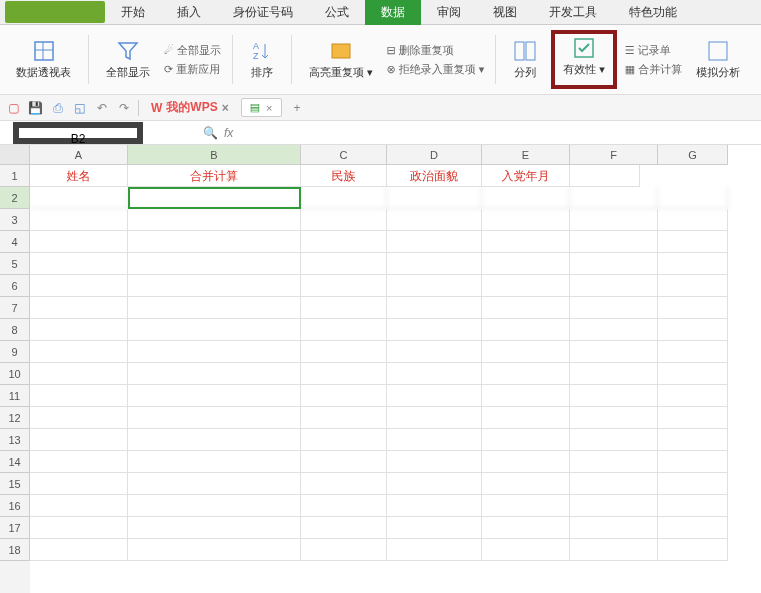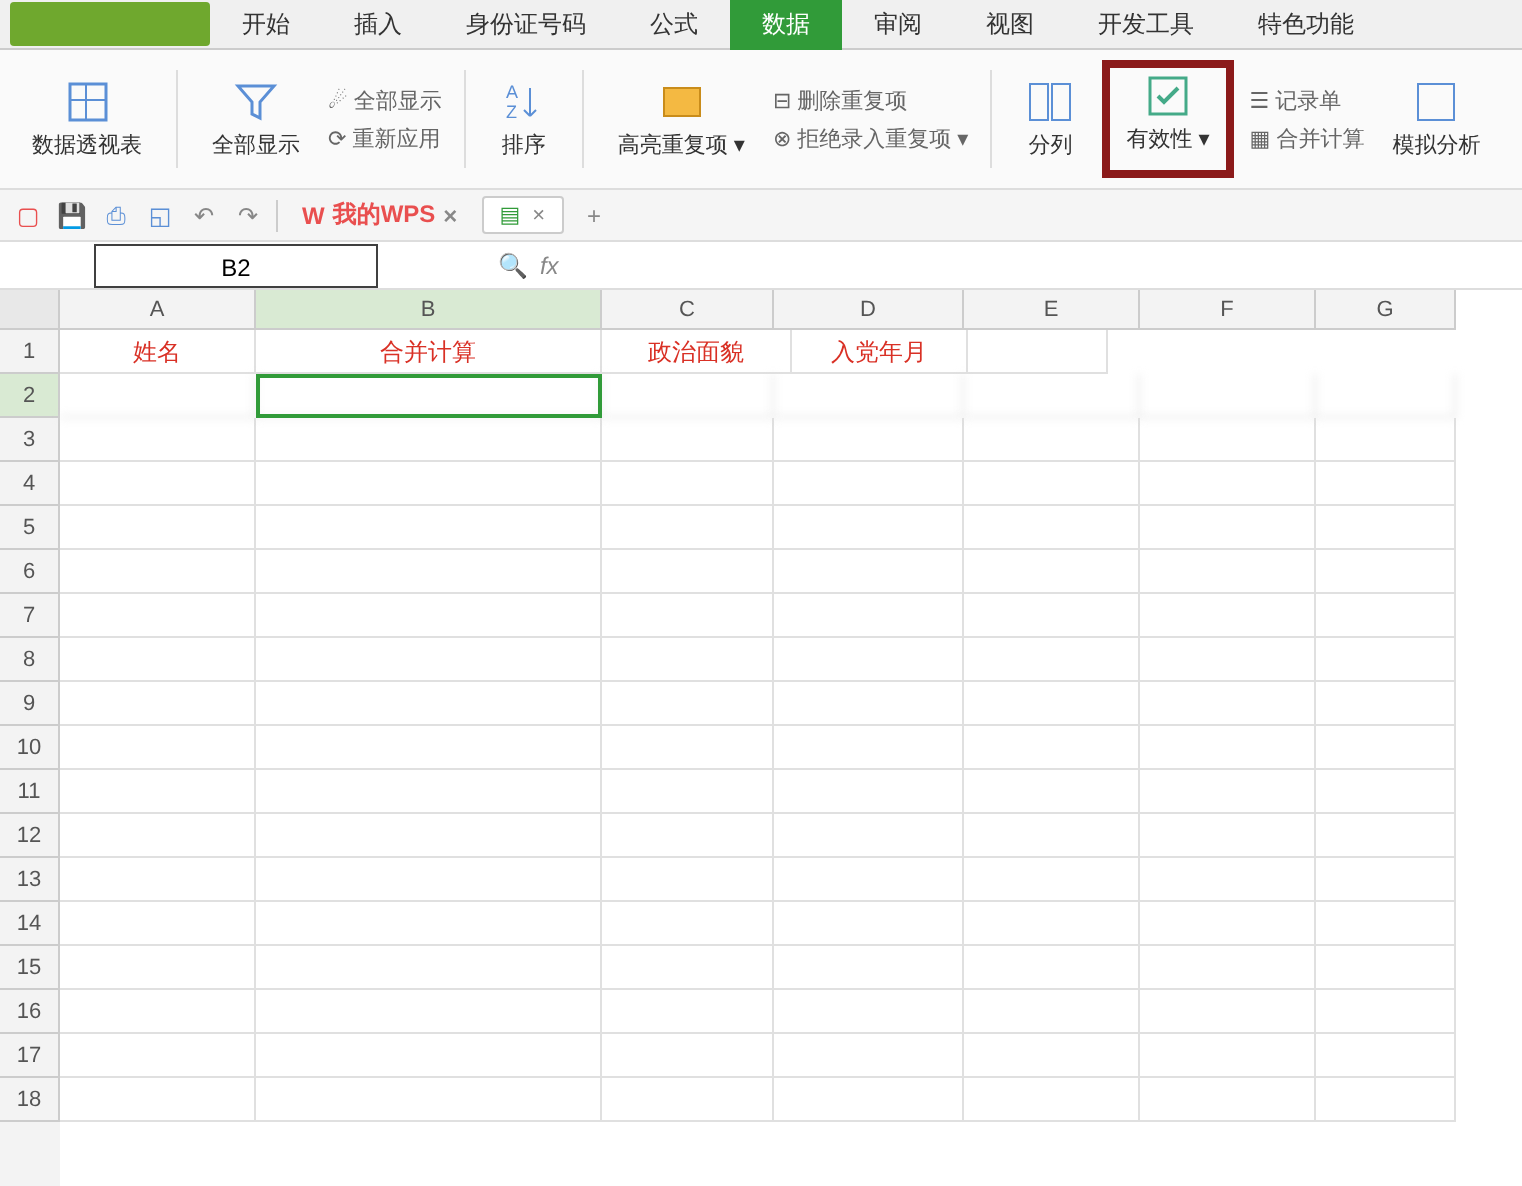--- a/index.html
+++ b/index.html
@@ -20,21 +20,21 @@
     .ribbon-highlight { border: 4px solid #8b1a1a; padding: 2px; }
     
     .qat { height: 26px; background: #f5f5f5; display: flex; align-items: center; padding: 0 6px; gap: 6px; border-bottom: 1px solid #ddd; }
     .qat-icon { width: 16px; height: 16px; display: flex; align-items: center; justify-content: center; cursor: pointer; }
     .qat-sep { width: 1px; height: 16px; background: #ccc; }
     .wps-btn { display: flex; align-items: center; gap: 4px; color: #e94f4f; font-weight: bold; font-size: 12px; padding: 0 6px; cursor: pointer; }
     .doc-tab { display: flex; align-items: center; gap: 6px; background: #fff; border: 1px solid #ccc; padding: 2px 8px; font-size: 11px; border-radius: 2px; }
     .doc-tab .close { color: #888; cursor: pointer; }
     
     .namebox-row { height: 24px; display: flex; align-items: center; border-bottom: 1px solid #ddd; }
-    .namebox { width: 142px; height: 22px; border: 1px solid #404040; text-align: center; line-height: 22px; margin-left: 47px; font-size: 12px; }
+    .namebox { width: 130px; height: 22px; border: 6px solid #404040; text-align: center; line-height: 22px; margin-left: 13px; font-size: 12px; }
     .fx-area { display: flex; align-items: center; gap: 6px; margin-left: 60px; color: #888; }
     
     .sheet-area { display: flex; height: calc(593px - 145px); }
     .row-headers { width: 30px; background: #f3f3f3; }
     .col-headers { height: 20px; display: flex; background: #f3f3f3; }
     .corner { width: 30px; height: 20px; background: #e8e8e8; border-right: 1px solid #ccc; border-bottom: 1px solid #ccc; }
     .col-head { border-right: 1px solid #ccc; border-bottom: 1px solid #ccc; text-align: center; line-height: 20px; font-size: 11px; color: #555; }
     .col-head.sel { background: #d9ead3; }
     .row-head { height: 22px; border-right: 1px solid #ccc; border-bottom: 1px solid #ccc; text-align: center; line-height: 22px; font-size: 11px; color: #555; }
     .row-head.sel { background: #d9ead3; }
@@ -220,20 +220,21 @@
         <div class="row-head">14</div>
         <div class="row-head">15</div>
         <div class="row-head">16</div>
         <div class="row-head">17</div>
         <div class="row-head">18</div>
       </div>
     <div class="grid" id="grid">
       <div class="grid-row">
           <div class="cell cA header-red" style="width: 98px;">姓名</div>
           <div class="cell cB header-red" style="width: 173px;">合并计算</div>
+          <div class="cell cC header-red" style="width: 86px;">民族</div>
           <div class="cell cD header-red" style="width: 95px;">政治面貌</div>
           <div class="cell cE header-red" style="width: 88px;">入党年月</div>
           <div class="cell cG header-red" style="width: 70px;"></div>
         </div>
         <div class="grid-row">
           <div class="cell cA blur" style="width: 98px;"> </div>
           <div class="cell cB blur" style="width: 173px;"> </div>
           <div class="cell cC blur" style="width: 86px;"> </div>
           <div class="cell cD blur" style="width: 95px;"> </div>
           <div class="cell cE blur" style="width: 88px;"> </div>

